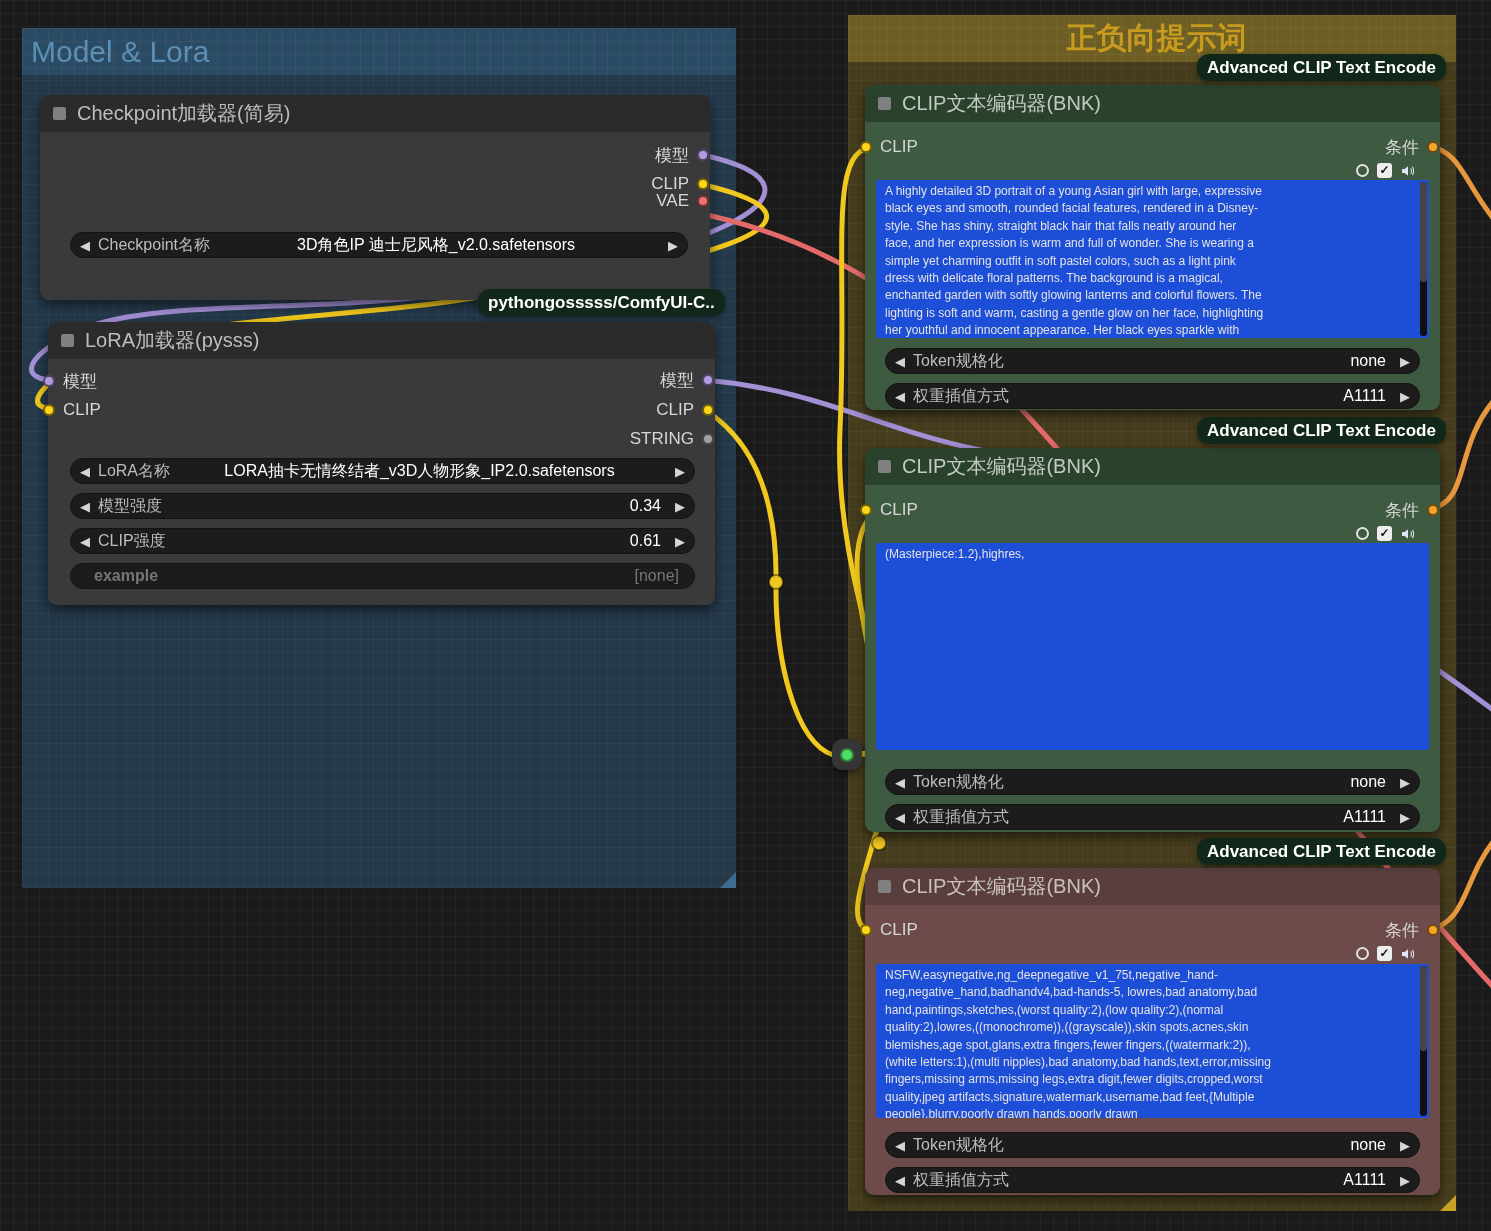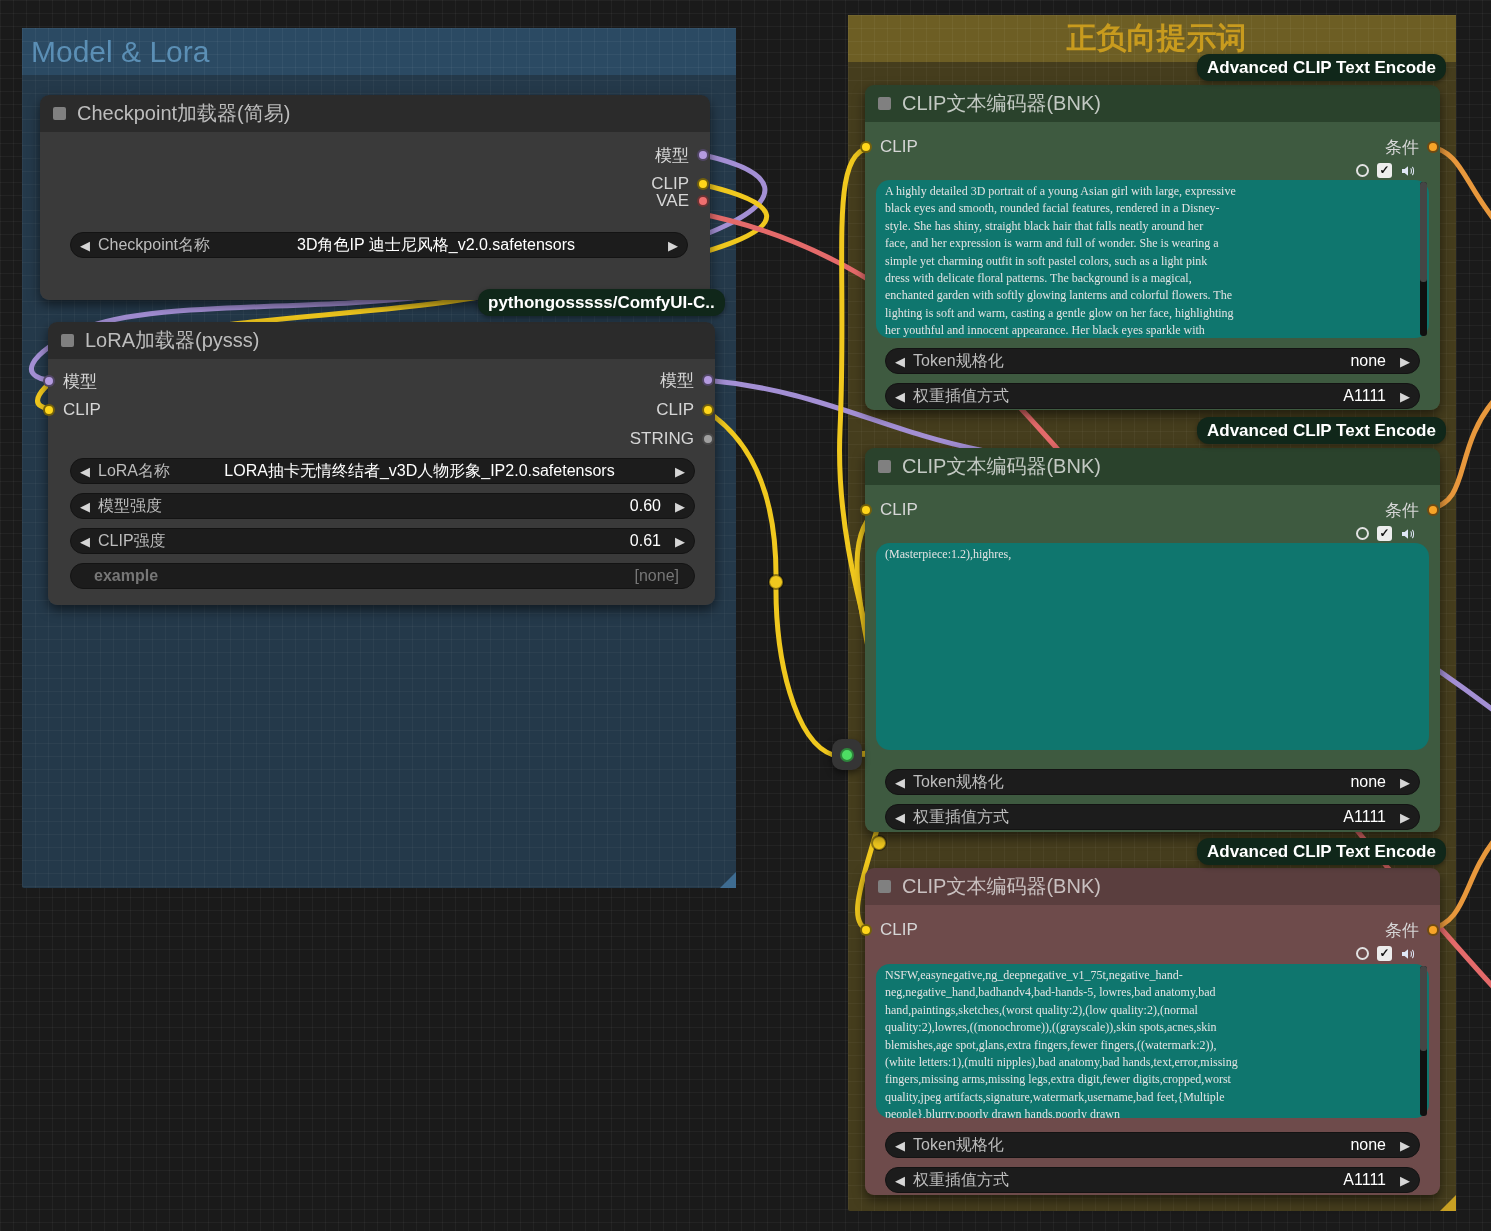--- a/index.html
+++ b/index.html
@@ -55,22 +55,22 @@
     display:flex;align-items:center;padding:0 9px;box-sizing:border-box;font-size:16px;color:#c9c9c9;}
   .widget .arr{color:#d6d6d6;font-size:13px;width:16px;flex:0 0 auto;}
   .widget .arr.r{text-align:right;}
   .widget .wlabel{margin-left:2px;color:#bdbdbd;white-space:nowrap;}
   .widget .wvalue{flex:1;text-align:center;color:#fff;white-space:nowrap;overflow:hidden;}
   .widget .wvalue.right{text-align:right;padding-right:8px;}
   .widget.muted{color:#767676;}
   .widget.muted .wlabel{color:#767676;margin-left:14px;font-weight:bold;}
   .widget.muted .wvalue{color:#767676;text-align:right;padding-right:6px;}
 
-  .textarea{position:absolute;background:#0f766e;border-radius:14px;color:#e3e3e3;
-    font-family:Liberation Serif, serif;font-size:12px;line-height:17.4px;
+  .textarea{position:absolute;background:#1d4ed8;border-radius:2px;color:#e3e3e3;
+    font-family:Liberation Sans, sans-serif;font-size:12px;line-height:17.4px;
     padding:3px 9px;box-sizing:border-box;white-space:pre-wrap;overflow:hidden;}
   .scroll{position:absolute;top:2px;width:7px;border-radius:3px;background:#101010;}
   .thumb{position:absolute;left:0;top:0;width:7px;border-radius:3px;background:#454545;}
 
   .controls{position:absolute;display:flex;align-items:center;gap:8px;height:17px;}
   .ctl-circle{width:13px;height:13px;border:2px solid #e2e2e2;border-radius:50%;box-sizing:border-box;}
   .ctl-check{width:15px;height:15px;background:#ededed;border-radius:3px;color:#111;
     font-size:12px;font-weight:bold;line-height:15px;text-align:center;}
 
   .badge{position:absolute;z-index:4;height:27px;line-height:27px;background:#10271a;border-radius:12px;
@@ -169,21 +169,21 @@
       </div>
       <div class="widget" style="left:22px;right:20px;top:99px;">
         <span class="arr">◀</span>
         <span class="wlabel">LoRA名称</span>
         <span class="wvalue">LORA抽卡无情终结者_v3D人物形象_IP2.0.safetensors</span>
         <span class="arr r">▶</span>
       </div>
       <div class="widget" style="left:22px;right:20px;top:134px;">
         <span class="arr">◀</span>
         <span class="wlabel">模型强度</span>
-        <span class="wvalue right">0.60</span>
+        <span class="wvalue right">0.34</span>
         <span class="arr r">▶</span>
       </div>
       <div class="widget" style="left:22px;right:20px;top:169px;">
         <span class="arr">◀</span>
         <span class="wlabel">CLIP强度</span>
         <span class="wvalue right">0.61</span>
         <span class="arr r">▶</span>
       </div>
       <div class="widget muted" style="left:22px;right:20px;top:204px;">
         <span class="wlabel">example</span>

